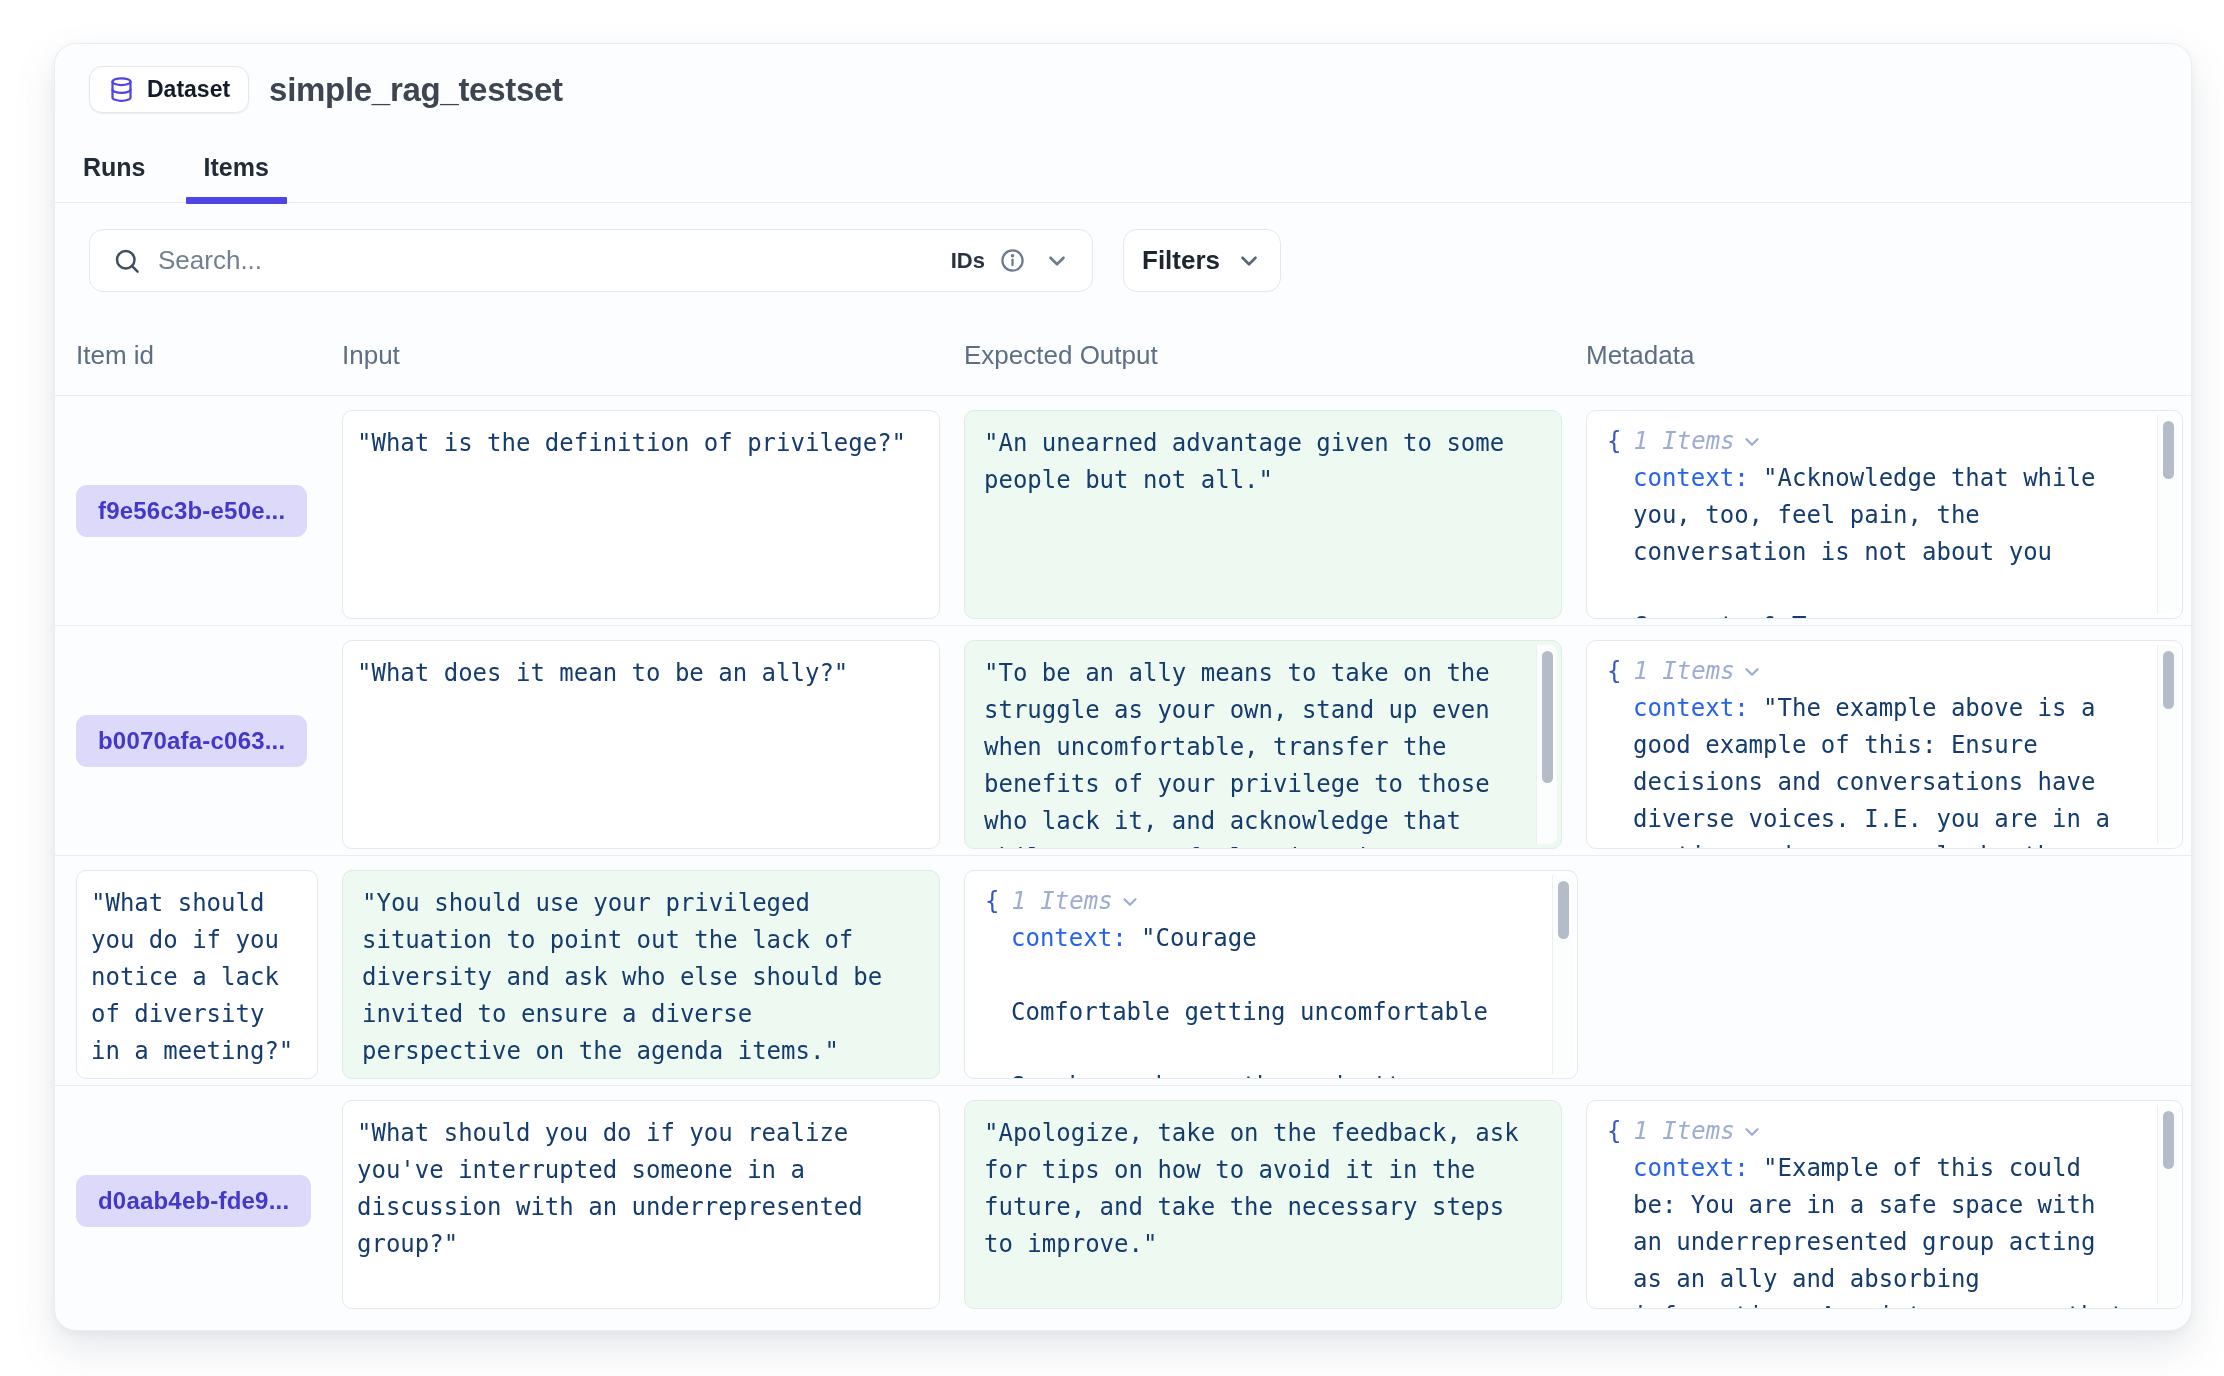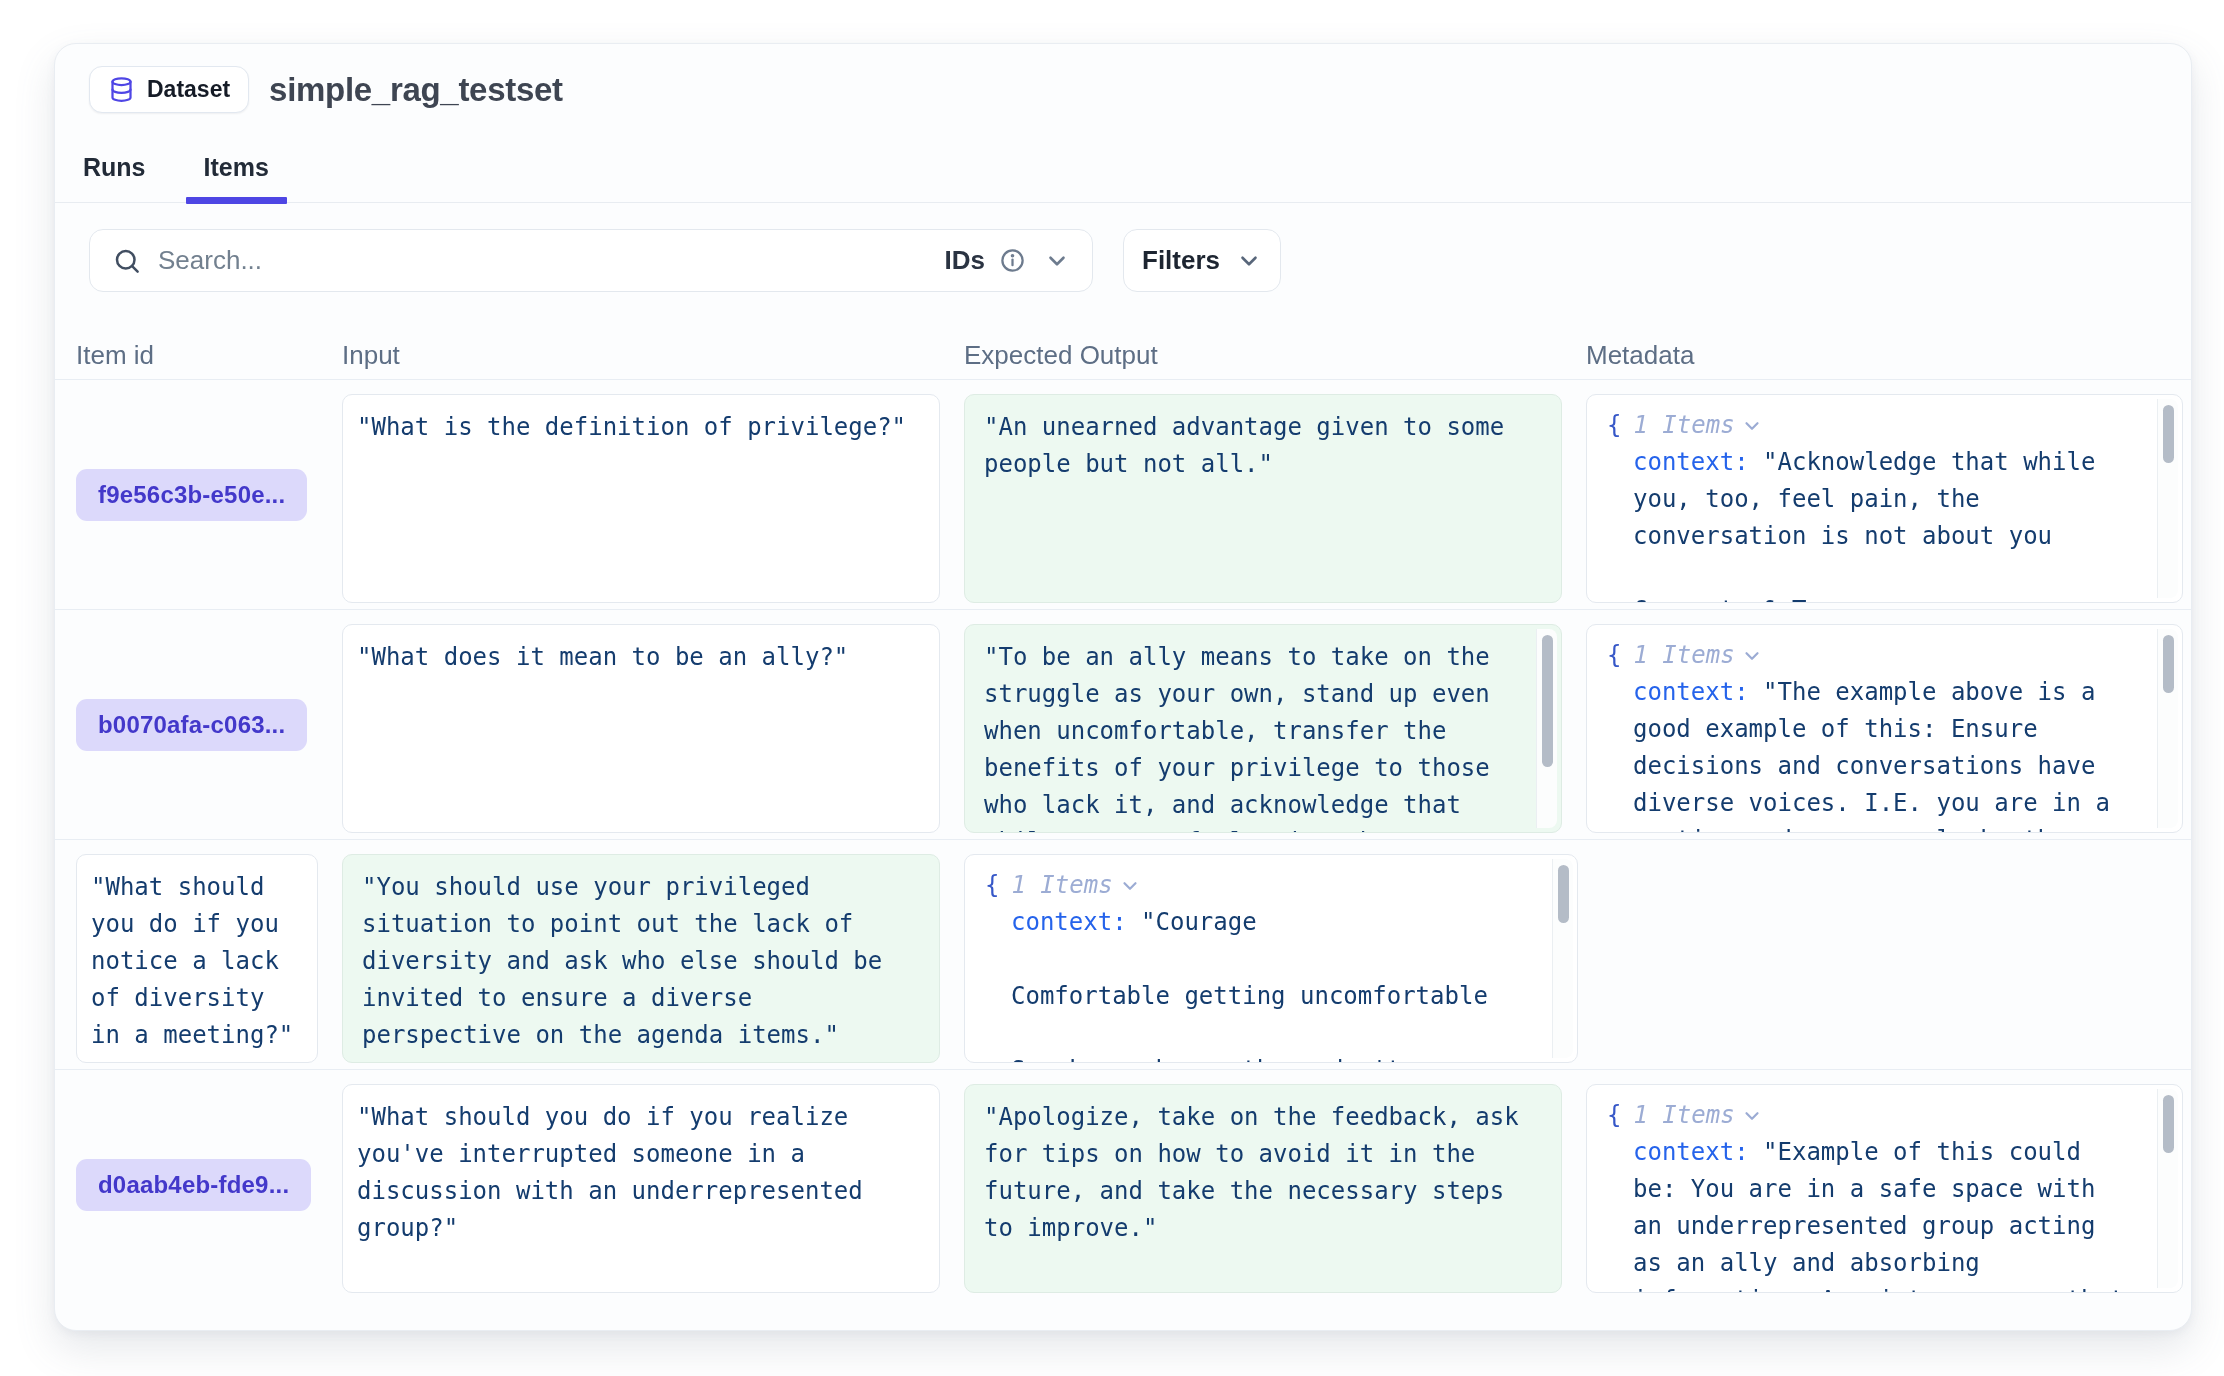--- a/index.html
+++ b/index.html
@@ -18,27 +18,27 @@
   .page-title { font-size:33px; font-weight:700; color:#3e4552; letter-spacing:-0.3px; }
   
   .tabs { display:flex; gap:50px; padding-left:24px; margin-top:40px; border-bottom:1.5px solid #e8ecf1; }
   .tab { font-size:25px; font-weight:600; color:#222b38; padding:0 4px 20px; position:relative; cursor:pointer; }
   .tab.active::after { content:""; position:absolute; left:-14px; right:-14px; bottom:-1.5px; height:7px; background:#4e46e4; border-radius:1px; }
   
   .toolbar { margin:26px 0 0 34px; display:flex; gap:30px; }
   .searchbox { width:1004px; height:63px; border:1.5px solid #e3e8ee; border-radius:14px; background:#fff;
                display:flex; align-items:center; padding:0 22px; }
   .search-ph { flex:1; font-size:26px; color:#72808f; margin-left:16px; }
-  .ids-label { font-size:26px; font-weight:600; color:#2a3342; margin-right:14px; }
+  .ids-label { font-size:22px; font-weight:600; color:#2a3342; margin-right:14px; }
   .filters-btn { height:63px; border:1.5px solid #e3e8ee; border-radius:14px; background:#fff;
                  display:flex; align-items:center; gap:16px; padding:0 18px; cursor:pointer; }
   .filters-label { font-size:26px; font-weight:600; color:#1d2531; }
   
   .thead { display:grid; grid-template-columns:266px 622px 622px 1fr; padding-left:21px;
-           margin-top:48px; padding-bottom:8px; border-bottom:1.5px solid #e8edf3; }
+           margin-top:48px; padding-bottom:24px; border-bottom:1.5px solid #e8edf3; }
   .th { font-size:26px; font-weight:500; color:#5d6e85; }
   .trow { display:grid; grid-template-columns:266px 622px 622px 1fr; padding-left:21px; height:230px; border-bottom:1.5px solid #e8edf3; }
   .trow:last-child { border-bottom:none; }
   .idcol { display:flex; align-items:center; }
   .id-badge { display:inline-block; background:#dcd9fb; color:#4338ca; font-size:24px; font-weight:700;
               padding:12px 22px; border-radius:11px; letter-spacing:0.2px; cursor:pointer; }
   .cell { margin:14px 24px 0 0; height:209px; border:1.5px solid #e4e9ef; border-radius:10px;
           background:#ffffff; overflow:hidden; position:relative; }
   .cell.exp { background:#edf9f1; border-color:#deece4; padding:14px 19px; }
   .cell.inp { padding:14px 12px 14px 14px; }

